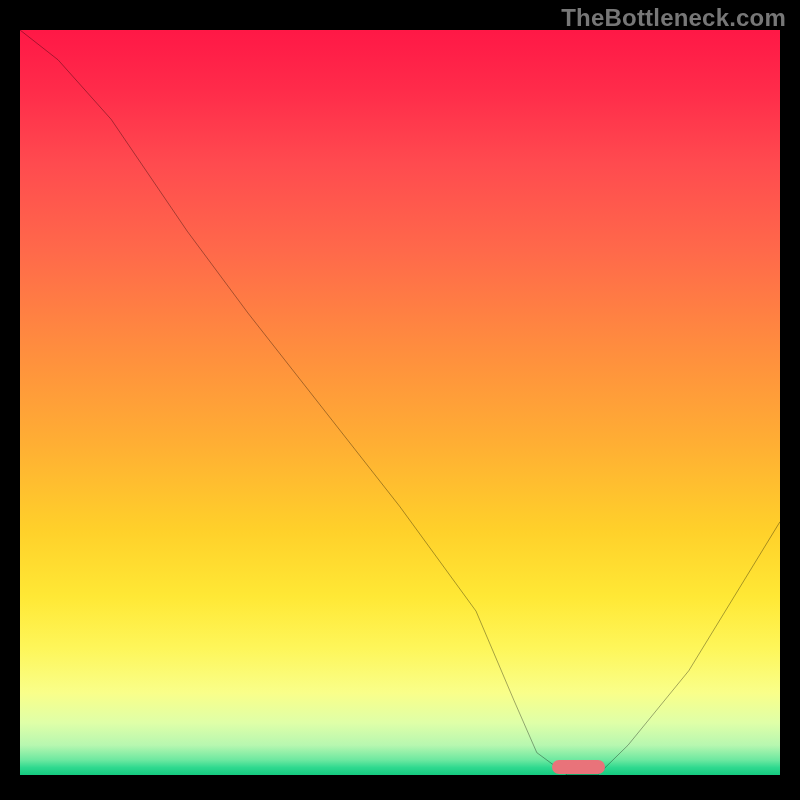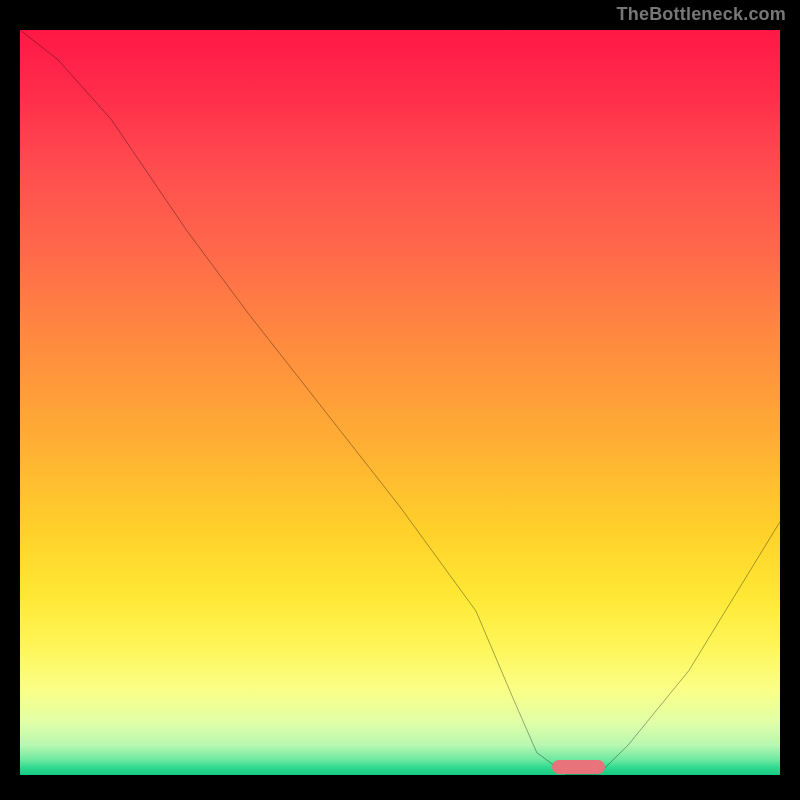--- a/index.html
+++ b/index.html
@@ -14,21 +14,21 @@
     position: relative;
     width: 800px;
     height: 800px;
     background: #000000;
   }
   .watermark {
     position: absolute;
     top: 4px;
     right: 14px;
     color: #777777;
-    font-size: 18px;
+    font-size: 24px;
     font-weight: 600;
     letter-spacing: 0.2px;
     z-index: 10;
     user-select: none;
   }
   .plot-area {
     position: absolute;
     left: 20px;
     top: 30px;
     width: 760px;

